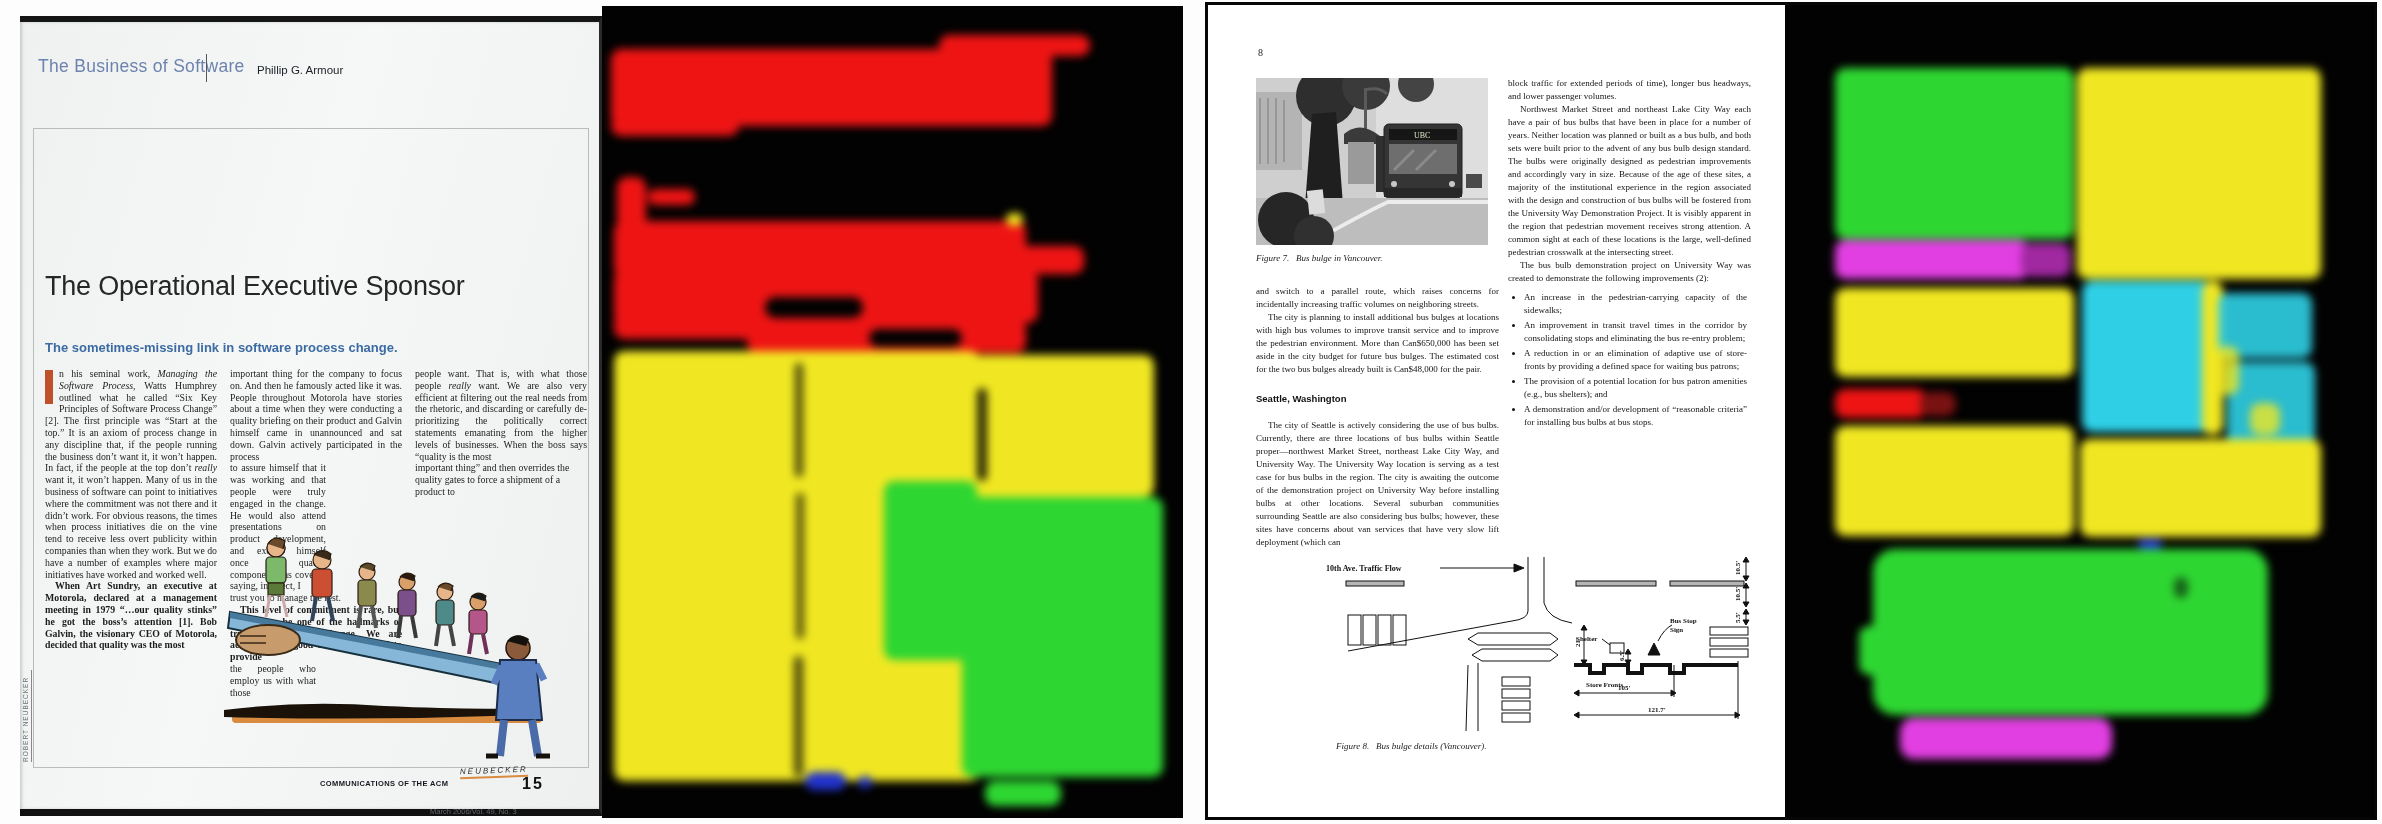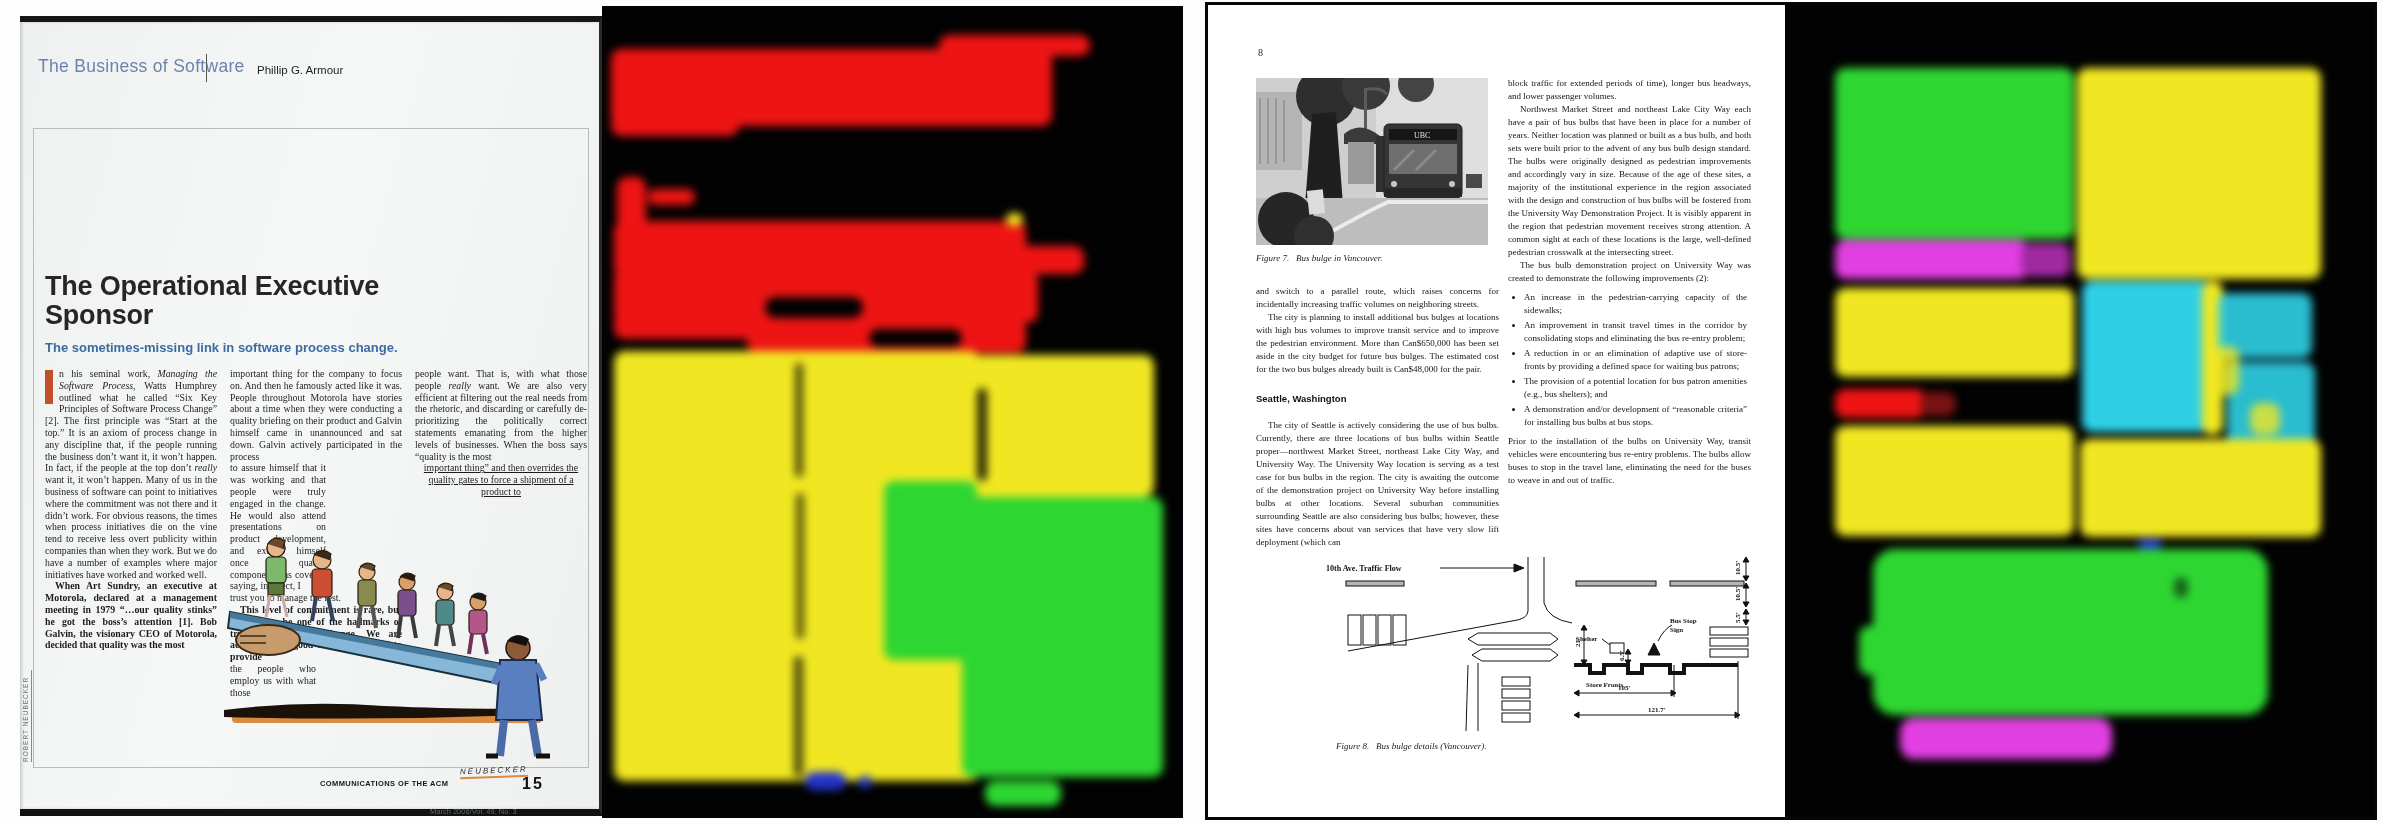--- a/index.html
+++ b/index.html
@@ -10,29 +10,29 @@
   #right-panel{left:1205px;top:2px;width:1172px;height:818px;border:3px solid #060606;box-sizing:border-box;background:#fff;}
   
   .page-left{left:0;top:10px;width:582px;height:800px;box-sizing:border-box;
     background:linear-gradient(105deg,#eef1f0,#f6f8f7 45%,#edf0ef);
     border-top:6px solid #161616;border-bottom:7px solid #111;border-right:3px solid #2a2a2a;
     box-shadow:inset 2px 0 3px rgba(120,130,135,.35);}
   .series{font-family:"Liberation Sans",sans-serif;font-size:17.5px;font-weight:400;color:#6d83ae;letter-spacing:.3px;}
   .series-author{font-family:"Liberation Sans",sans-serif;font-size:11.5px;color:#20242a;margin-left:43px;}
   .vrule{width:1px;background:#555;}
   .frame{border:1px solid #b8bcbc;}
-  .h1{font-family:"Liberation Sans",sans-serif;font-size:27px;line-height:29px;font-weight:700;color:#262626;letter-spacing:-.2px;}
+  .h1{font-family:"Liberation Sans",sans-serif;font-size:27px;line-height:29px;font-weight:400;color:#262626;letter-spacing:-.2px;}
   .h2{font-family:"Liberation Sans",sans-serif;font-size:13px;font-weight:700;color:#3c6ba3;}
   .col{width:172px;font-size:9.8px;line-height:11.8px;color:#1c1c1c;text-align:justify;}
   .col p{margin:0;}
   .col p.ind{text-indent:10px;font-weight:bold;}
   .it{font-style:italic;}
   .dropbar{float:left;width:8px;height:34px;background:#c0502a;margin:2px 6px 0 0;}
   .nrw p{margin:0;}
-  .tail{text-align:center;margin-left:14px;text-decoration:underline;}
+  .tail{text-align:left;margin-left:14px;}
   .vcredit{writing-mode:vertical-rl;transform:rotate(180deg);font-family:"Liberation Sans",sans-serif;
     font-size:6.5px;letter-spacing:1px;color:#6d7276;border-left:1px solid #888;padding-left:2px;}
   .sig{font-family:"Liberation Sans",sans-serif;font-style:italic;font-size:8px;letter-spacing:2px;color:#2a2a2a;
     border-bottom:2px solid #d98b3f;transform:rotate(-2deg);padding-bottom:1px;}
   .foot-pub{font-family:"Liberation Sans",sans-serif;font-size:7.5px;font-weight:700;letter-spacing:.4px;color:#14181d;}
   .foot-date{font-family:"Liberation Sans",sans-serif;font-size:7.5px;color:#63676b;}
   .foot-num{font-family:"Liberation Sans",sans-serif;font-size:16px;font-weight:700;letter-spacing:2px;color:#111;}
   
   .page-right{left:0;top:0;width:577px;height:812px;background:#fff;}
   .rp{font-size:9px;line-height:13px;color:#141414;text-align:justify;}
@@ -235,21 +235,20 @@
       <p>block traffic for extended periods of time), longer bus headways, and lower passenger volumes.</p>
       <p class="ind">Northwest Market Street and northeast Lake City Way each have a pair of bus bulbs that have been in place for a number of years. Neither location was planned or built as a bus bulb, and both sets were built prior to the advent of any bus bulb design standard. The bulbs were originally designed as pedestrian improvements and accordingly vary in size. Because of the age of these sites, a majority of the institutional experience in the region associated with the design and construction of bus bulbs will be fostered from the University Way Demonstration Project. It is visibly apparent in the region that pedestrian movement receives strong attention. A common sight at each of these locations is the large, well-defined pedestrian crosswalk at the intersecting street.</p>
       <p class="ind">The bus bulb demonstration project on University Way was created to demonstrate the following improvements (2):</p>
       <ul>
         <li>An increase in the pedestrian-carrying capacity of the sidewalks;</li>
         <li>An improvement in transit travel times in the corridor by consolidating stops and eliminating the bus re-entry problem;</li>
         <li>A reduction in or an elimination of adaptive use of store-fronts by providing a defined space for waiting bus patrons;</li>
         <li>The provision of a potential location for bus patron amenities (e.g., bus shelters); and</li>
         <li>A demonstration and/or development of “reasonable criteria” for installing bus bulbs at bus stops.</li>
       </ul>
-      <p>Prior to the installation of the bulbs on University Way, transit vehicles were encountering bus re-entry problems. The bulbs allow buses to stop in the travel lane, eliminating the need for the buses to weave in and out of traffic.</p>
     </div>
 
     <svg class="abs" style="left:110px;top:552px;" width="440" height="180" viewBox="0 0 440 180">
       <g stroke="#111" fill="none" stroke-width="1">
 
         <line x1="122" y1="11" x2="196" y2="11"></line>
         <polygon points="196,7 206,11 196,15" fill="#111"></polygon>
         <rect x="28" y="24" width="58" height="5" fill="#b5b5b5"></rect>
 
         <g>

